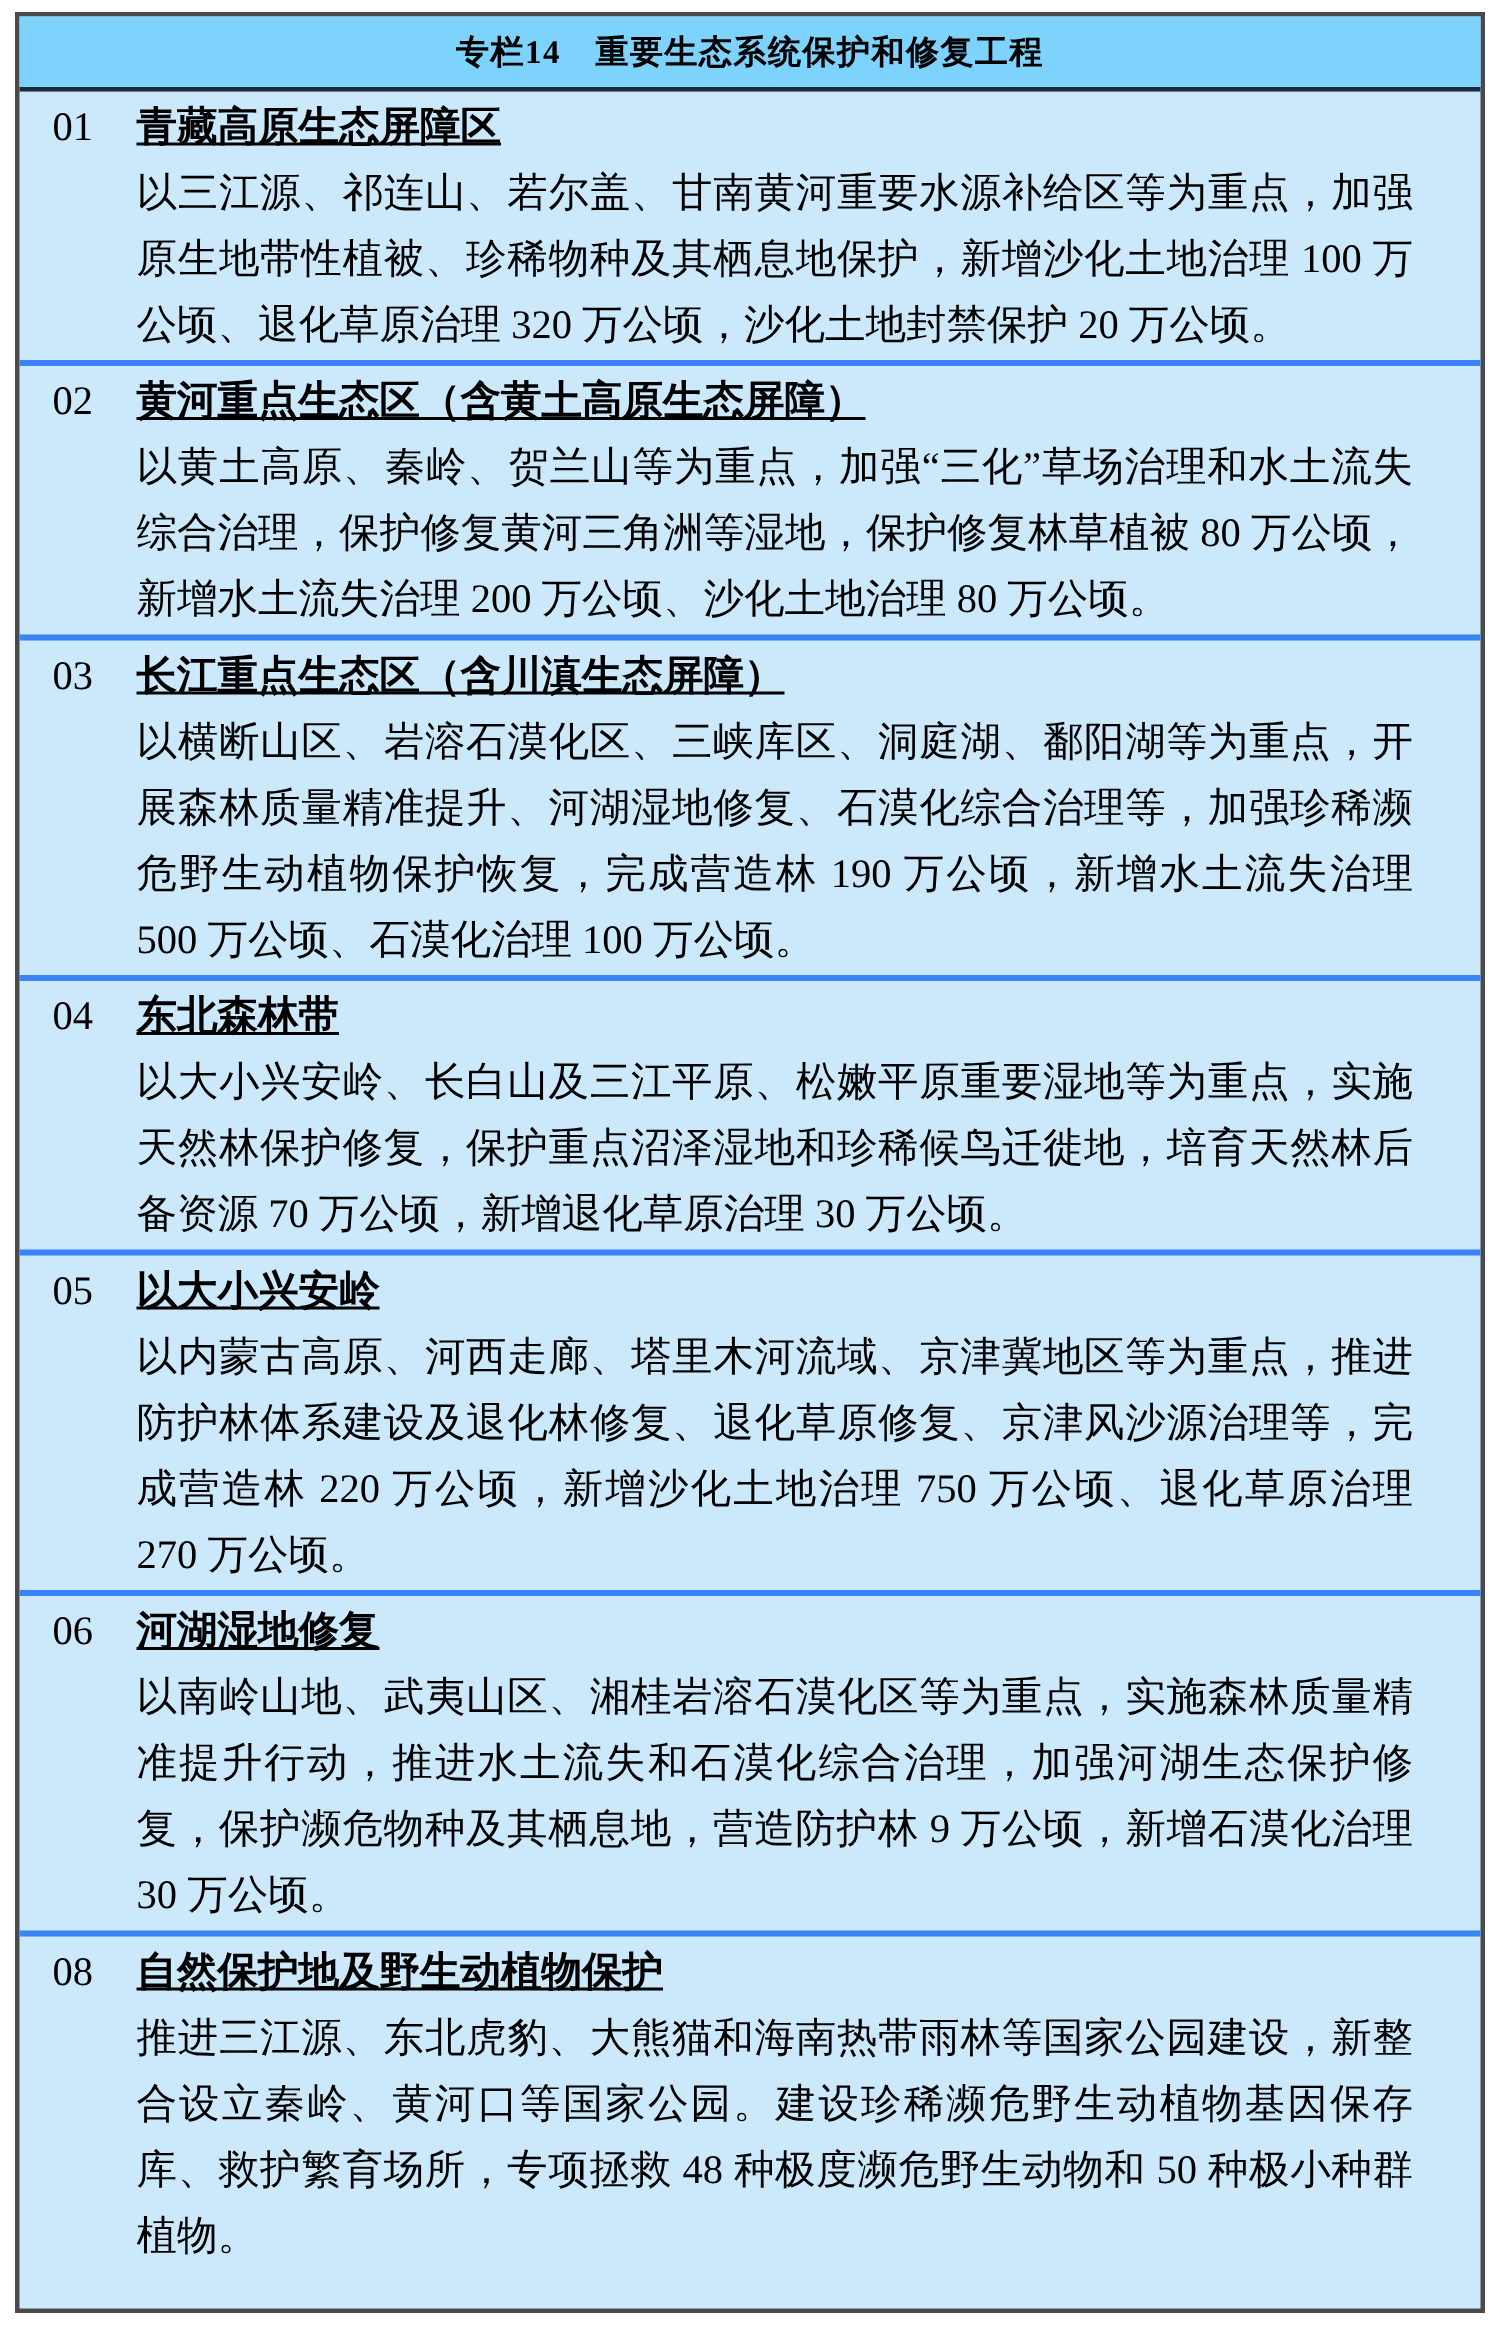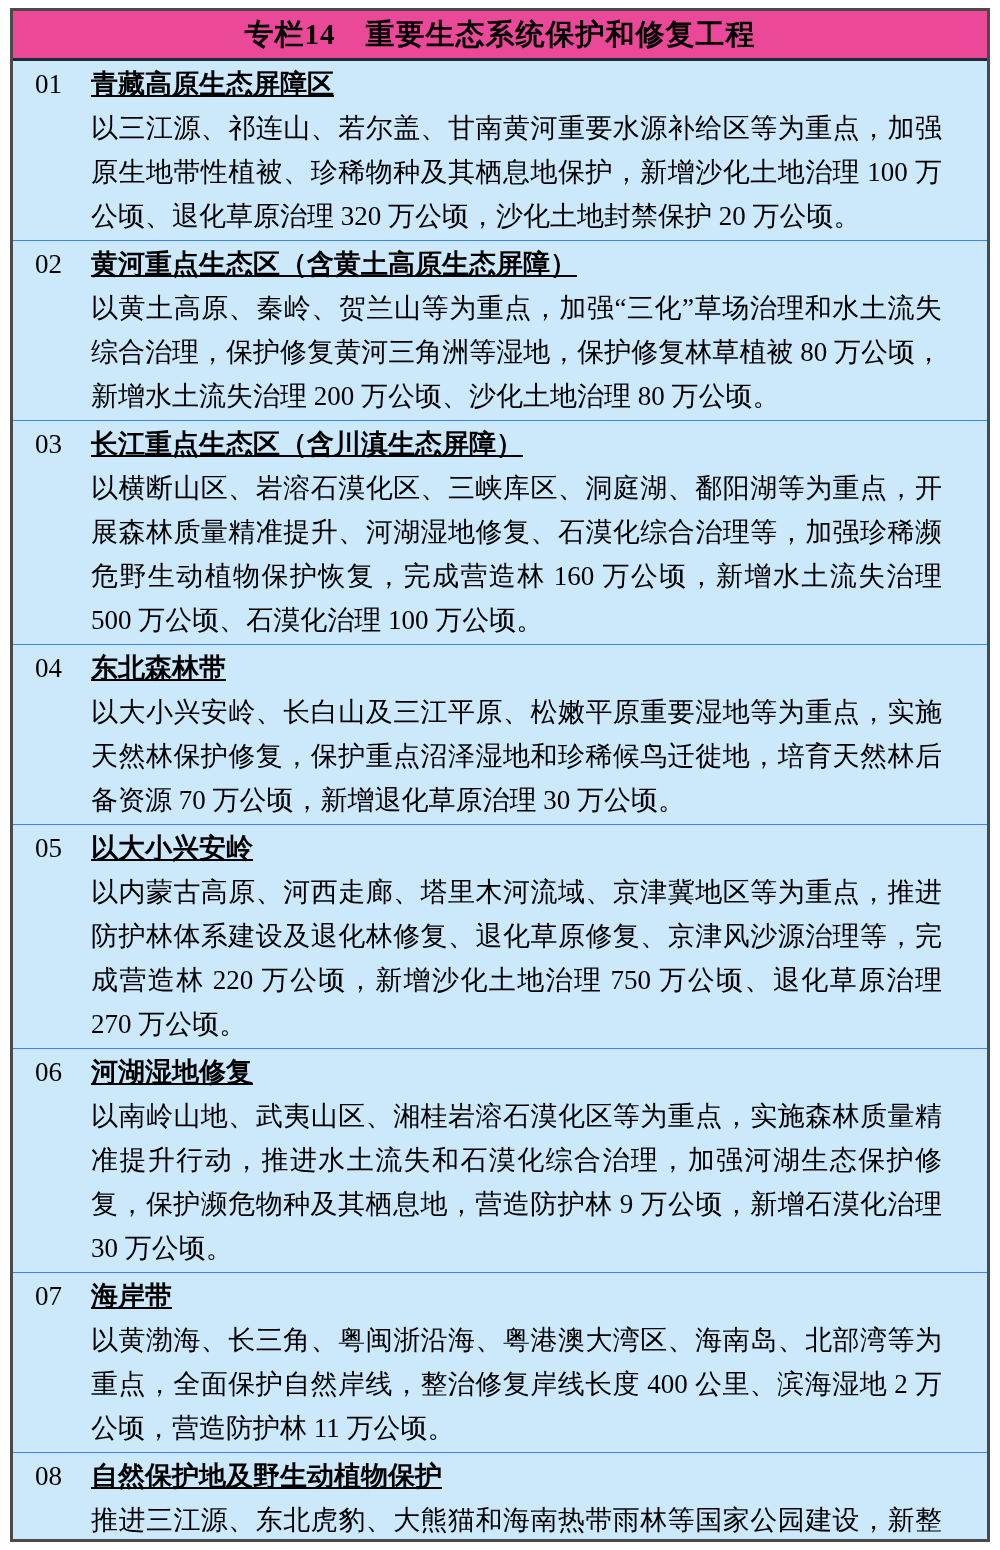--- a/index.html
+++ b/index.html
@@ -23,40 +23,40 @@
     bottom: 8px;
     border: 3px solid #4a4a4a;
     background: #cbe9fb;
     box-sizing: border-box;
     display: flex;
     flex-direction: column;
   }
   .box-header {
     height: 47px;
     flex: 0 0 auto;
-    background: #ec4899;
+    background: #7dd3fc;
     border-bottom: 3px solid #1c2b3a;
     display: flex;
     align-items: center;
     justify-content: center;
-    font-size: 29px;
+    font-size: 22px;
     font-weight: bold;
     color: #000000;
     letter-spacing: 1px;
   }
   .sections {
     flex: 1 1 auto;
     display: flex;
     flex-direction: column;
   }
   .section {
     padding: 1px 45px 2px 0;
   }
   .section + .section {
-    border-top: 1px solid #3b82f6;
+    border-top: 4px solid #3b82f6;
   }
   .sec-head {
     display: flex;
     align-items: baseline;
     line-height: 44px;
     font-size: 27px;
   }
   .sec-num {
     margin-left: 22px;
     width: 56px;
@@ -97,21 +97,21 @@
             <span class="sec-num">02</span>
             <span class="sec-title">黄河重点生态区（含黄土高原生态屏障）</span>
           </div>
           <p class="sec-body">以黄土高原、秦岭、贺兰山等为重点，加强“三化”草场治理和水土流失综合治理，保护修复黄河三角洲等湿地，保护修复林草植被 80 万公顷，新增水土流失治理 200 万公顷、沙化土地治理 80 万公顷。</p>
         </div>
         <div class="section">
           <div class="sec-head">
             <span class="sec-num">03</span>
             <span class="sec-title">长江重点生态区（含川滇生态屏障）</span>
           </div>
-          <p class="sec-body">以横断山区、岩溶石漠化区、三峡库区、洞庭湖、鄱阳湖等为重点，开展森林质量精准提升、河湖湿地修复、石漠化综合治理等，加强珍稀濒危野生动植物保护恢复，完成营造林 160 万公顷，新增水土流失治理 500 万公顷、石漠化治理 100 万公顷。</p>
+          <p class="sec-body">以横断山区、岩溶石漠化区、三峡库区、洞庭湖、鄱阳湖等为重点，开展森林质量精准提升、河湖湿地修复、石漠化综合治理等，加强珍稀濒危野生动植物保护恢复，完成营造林 190 万公顷，新增水土流失治理 500 万公顷、石漠化治理 100 万公顷。</p>
         </div>
         <div class="section">
           <div class="sec-head">
             <span class="sec-num">04</span>
             <span class="sec-title">东北森林带</span>
           </div>
           <p class="sec-body">以大小兴安岭、长白山及三江平原、松嫩平原重要湿地等为重点，实施天然林保护修复，保护重点沼泽湿地和珍稀候鸟迁徙地，培育天然林后备资源 70 万公顷，新增退化草原治理 30 万公顷。</p>
         </div>
         <div class="section">
           <div class="sec-head">
@@ -122,27 +122,20 @@
         </div>
         <div class="section">
           <div class="sec-head">
             <span class="sec-num">06</span>
             <span class="sec-title">河湖湿地修复</span>
           </div>
           <p class="sec-body">以南岭山地、武夷山区、湘桂岩溶石漠化区等为重点，实施森林质量精准提升行动，推进水土流失和石漠化综合治理，加强河湖生态保护修复，保护濒危物种及其栖息地，营造防护林 9 万公顷，新增石漠化治理 30 万公顷。</p>
         </div>
         <div class="section">
           <div class="sec-head">
-            <span class="sec-num">07</span>
-            <span class="sec-title">海岸带</span>
-          </div>
-          <p class="sec-body">以黄渤海、长三角、粤闽浙沿海、粤港澳大湾区、海南岛、北部湾等为重点，全面保护自然岸线，整治修复岸线长度 400 公里、滨海湿地 2 万公顷，营造防护林 11 万公顷。</p>
-        </div>
-        <div class="section">
-          <div class="sec-head">
             <span class="sec-num">08</span>
             <span class="sec-title">自然保护地及野生动植物保护</span>
           </div>
           <p class="sec-body">推进三江源、东北虎豹、大熊猫和海南热带雨林等国家公园建设，新整合设立秦岭、黄河口等国家公园。建设珍稀濒危野生动植物基因保存库、救护繁育场所，专项拯救 48 种极度濒危野生动物和 50 种极小种群植物。</p>
         </div>
       </div>
   </div>
 </div>
 
 </body></html>

